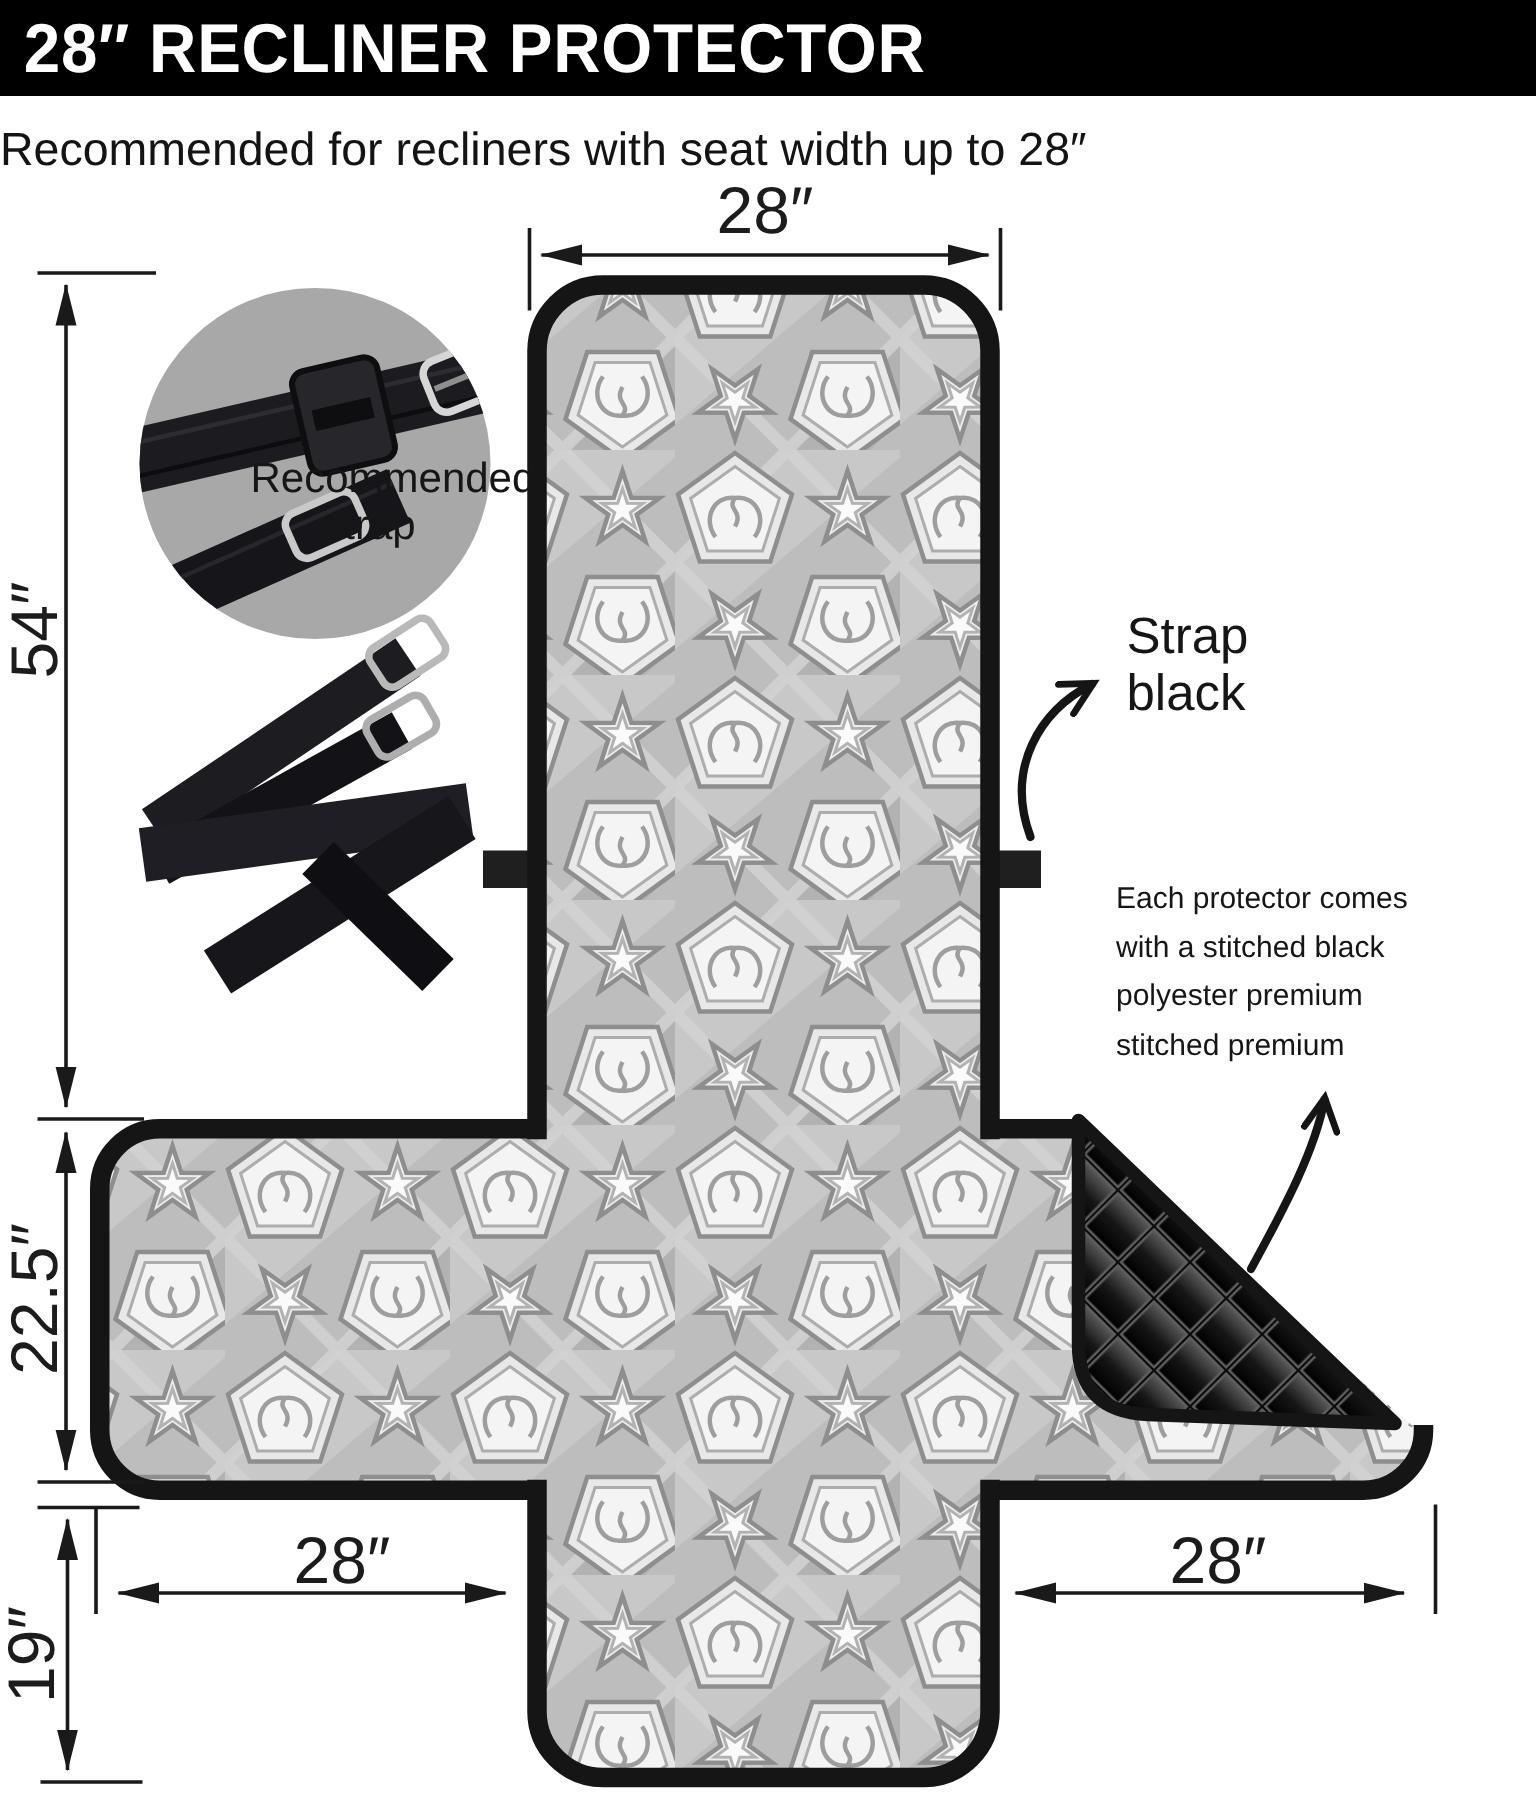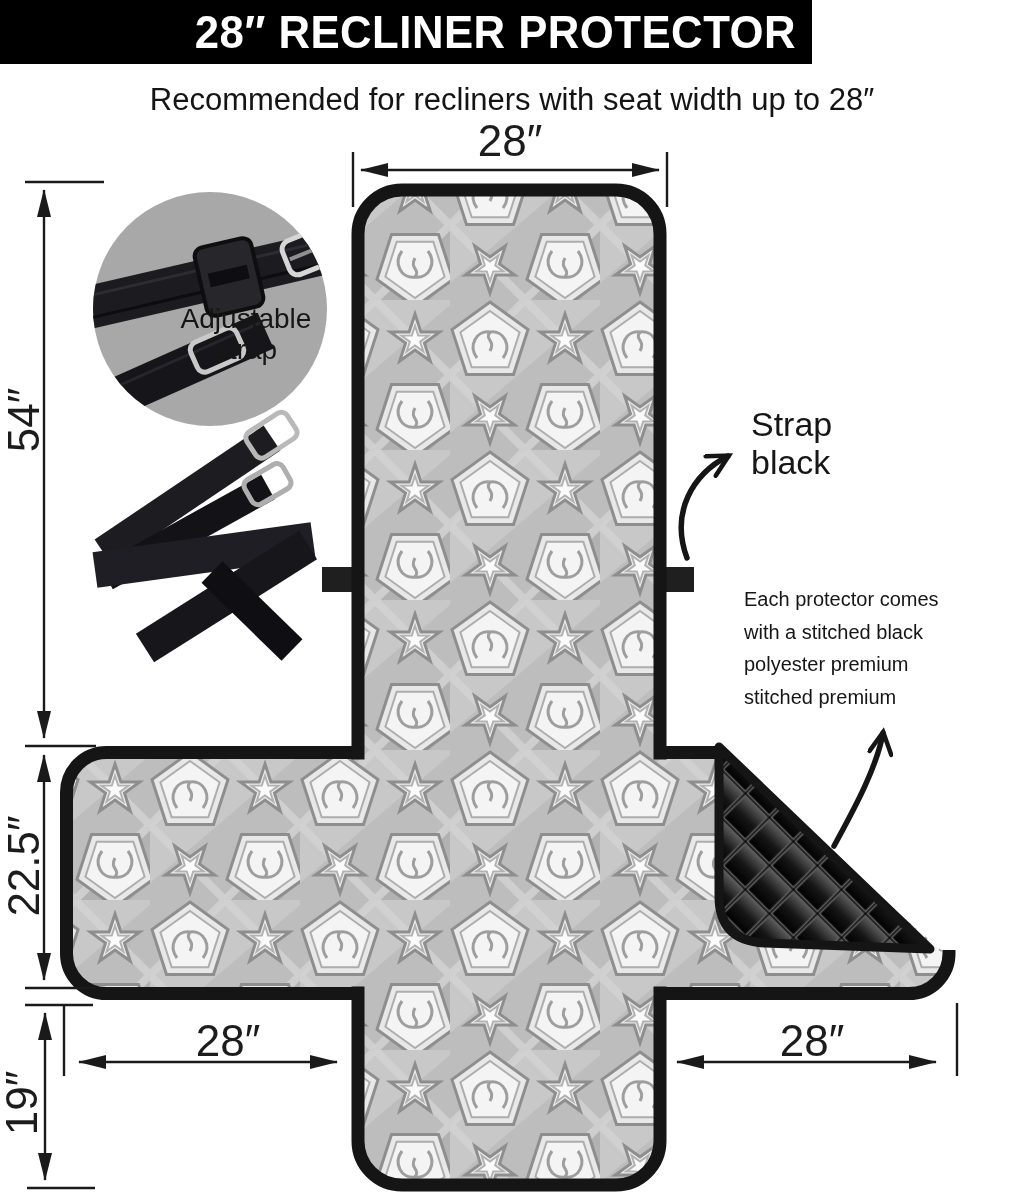--- a/index.html
+++ b/index.html
@@ -1,29 +1,29 @@
 <!DOCTYPE html>
 <html><head>
 <meta charset="utf-8">
 <style>
   html,body{margin:0;padding:0;background:#ffffff;}
   .page{
     position:relative;width:1024px;height:1200px;background:#ffffff;overflow:hidden;
     font-family:"Liberation Sans", sans-serif;color:#1f1f1f;
   }
   .header-bar{
-    position:absolute;left:0;top:0;width:812px;height:64px;background:#000000;
-    display:flex;align-items:center;justify-content:flex-end;
+    position:absolute;left:0;top:0;width:1024px;height:64px;background:#000000;
+    display:flex;align-items:center;justify-content:flex-start;
   }
   .header-title{
     color:#ffffff;font-size:46px;font-weight:bold;letter-spacing:.5px;
     transform:scaleX(.95);white-space:nowrap;
   }
   .subtitle{
-    position:absolute;left:0;top:82px;width:1024px;text-align:center;
+    position:absolute;left:0;top:82px;width:1024px;
     font-size:31px;color:#141414;
   }
   .fig{position:absolute;left:0;top:0;}
   .dim{
     position:absolute;font-size:44px;color:#1c1c1c;text-align:center;white-space:nowrap;
   }
   .dim.rot{transform:rotate(-90deg);transform-origin:center center;}
   .callout{position:absolute;color:#161616;}
   .co-adjustable{left:167px;top:303px;width:158px;text-align:center;font-size:28px;line-height:31px;}
   .co-straphook{left:751px;top:405px;font-size:34px;line-height:38px;}
@@ -182,21 +182,21 @@
   </svg>
 
   <div class="dim" style="left:448px;top:116px;width:124px;">28″</div>
   <div class="dim rot" style="left:-43px;top:397px;width:130px;height:46px;">54″</div>
   <div class="dim rot" style="left:-53px;top:843px;width:150px;height:46px;">22.5″</div>
   <div class="dim rot" style="left:-45px;top:1080px;width:130px;height:46px;">19″</div>
   <div class="dim" style="left:166px;top:1016px;width:124px;">28″</div>
   <div class="dim" style="left:750px;top:1016px;width:124px;">28″</div>
 
   <div class="callout co-adjustable">
-    <div>Adjustable</div>
+    <div>Recommended</div>
     <div>strap</div>
   </div>
   <div class="callout co-straphook">
     <div>Strap</div>
     <div>black</div>
   </div>
   <div class="callout co-backing">
     <div>Each protector comes</div>
     <div>with a stitched black</div>
     <div>polyester premium</div>

